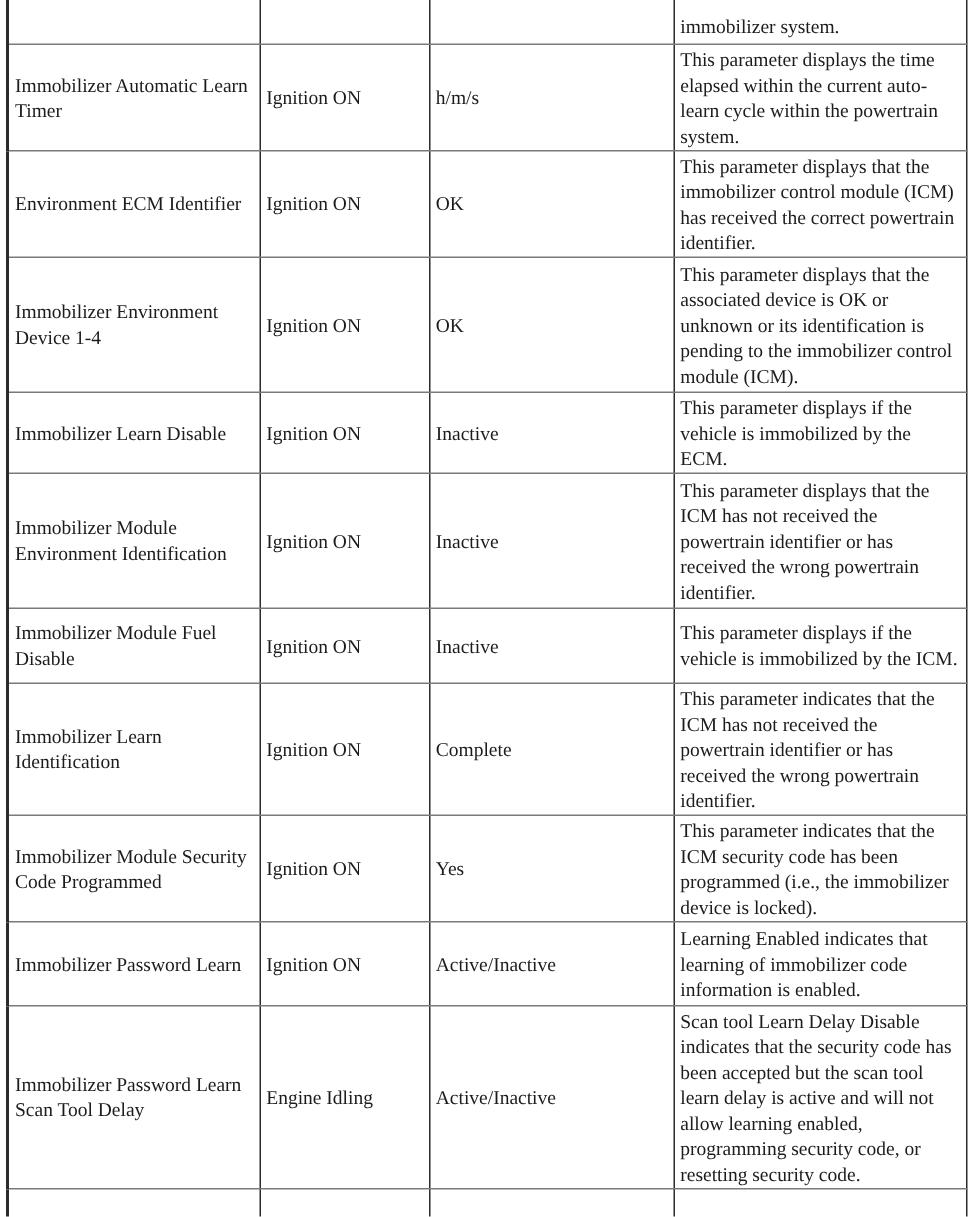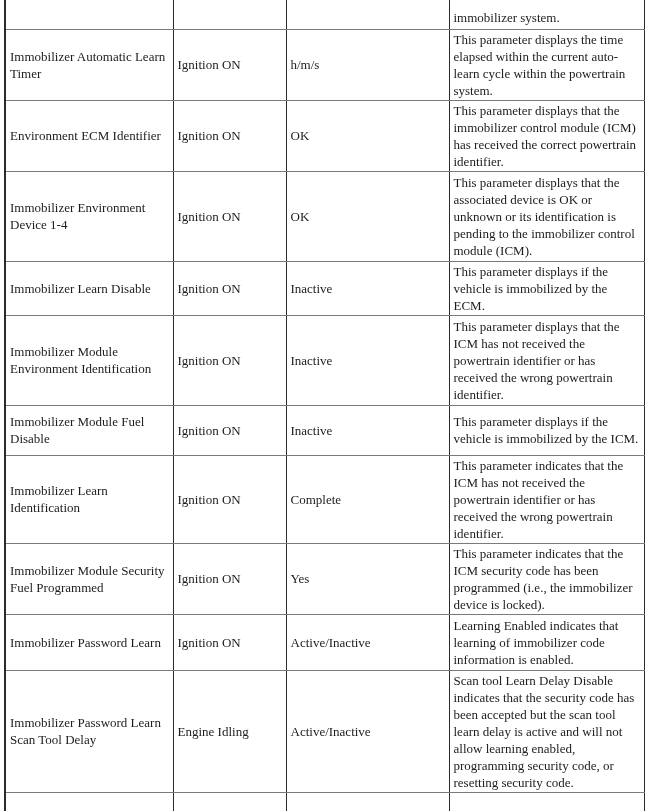--- a/index.html
+++ b/index.html
@@ -111,21 +111,21 @@
       <td>Inactive</td>
       <td>This parameter displays if the vehicle is immobilized by the ICM.</td>
     </tr>
     <tr class="r7">
       <td>Immobilizer Learn Identification</td>
       <td>Ignition ON</td>
       <td>Complete</td>
       <td>This parameter indicates that the ICM has not received the powertrain identifier or has received the wrong powertrain identifier.</td>
     </tr>
     <tr class="r8">
-      <td>Immobilizer Module Security Fuel Programmed</td>
+      <td>Immobilizer Module Security Code Programmed</td>
       <td>Ignition ON</td>
       <td>Yes</td>
       <td>This parameter indicates that the ICM security code has been programmed (i.e., the immobilizer device is locked).</td>
     </tr>
     <tr class="r9">
       <td>Immobilizer Password Learn</td>
       <td>Ignition ON</td>
       <td>Active/Inactive</td>
       <td>Learning Enabled indicates that learning of immobilizer code information is enabled.</td>
     </tr>

